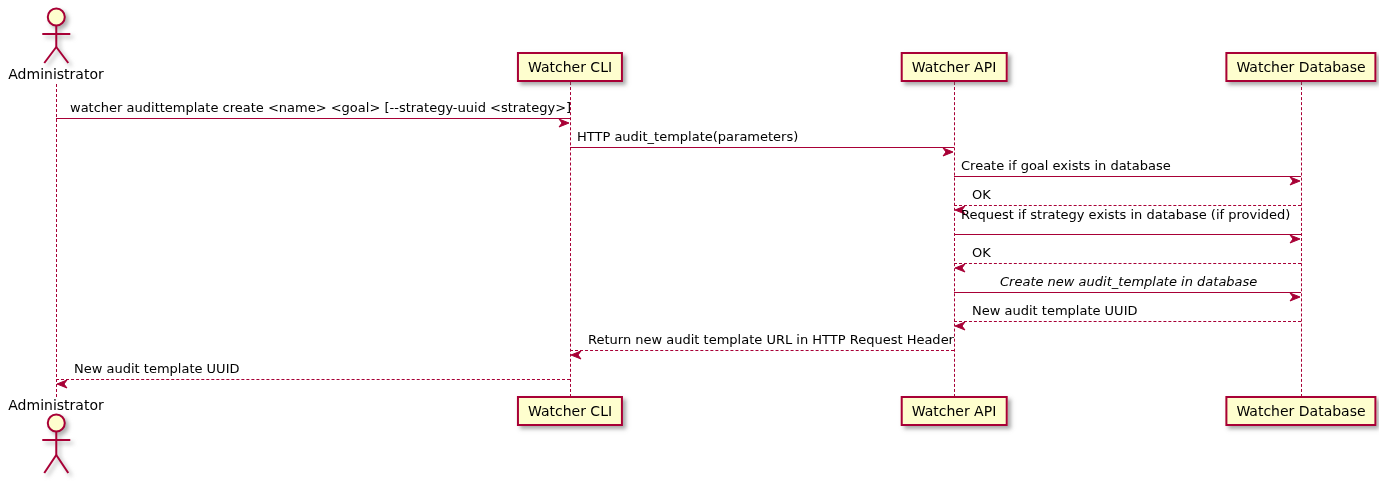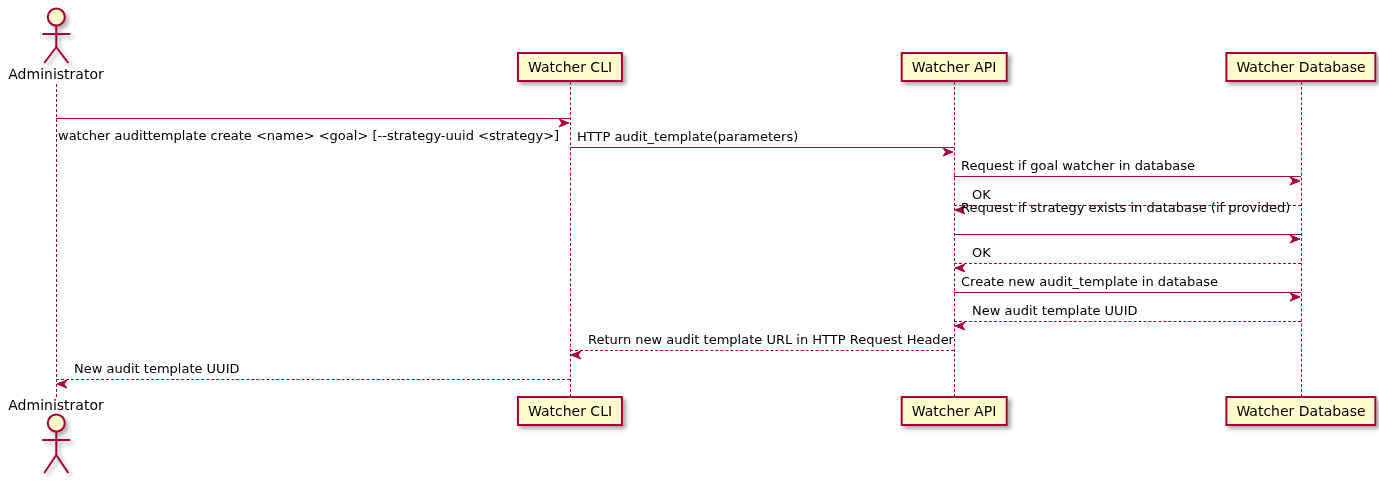--- a/index.html
+++ b/index.html
@@ -88,51 +88,51 @@
       <div class="pbox" style="left: 570px; top: 52px;">Watcher CLI</div>
       <div class="pbox" style="left: 570px; top: 396px;">Watcher CLI</div>
       <div class="pbox" style="left: 954px; top: 52px;">Watcher API</div>
       <div class="pbox" style="left: 954px; top: 396px;">Watcher API</div>
       <div class="pbox" style="left: 1301px; top: 52px;">Watcher Database</div>
       <div class="pbox" style="left: 1301px; top: 396px;">Watcher Database</div>
       <div class="msg-line" style="left: 56px; top: 118px; width: 514px;"></div>
       <div class="msg-head" style="left: 558px; top: 113px;"><svg width="12" height="10" viewBox="0 0 12 10">
           <path d="M1,1 L11,5 L1,9 L4,5 Z" fill="#A80036" stroke="#A80036"></path>
         </svg></div>
-      <div class="msg-label" style="left: 58px; top: 100px; margin-top: 28px;">watcher audittemplate create &lt;name&gt; &lt;goal&gt; [--strategy-uuid &lt;strategy&gt;]</div>
+      <div class="msg-label" style="left: 70px; top: 100px;">watcher audittemplate create &lt;name&gt; &lt;goal&gt; [--strategy-uuid &lt;strategy&gt;]</div>
       <div class="msg-line" style="left: 570px; top: 147px; width: 384px;"></div>
       <div class="msg-head" style="left: 942px; top: 142px;"><svg width="12" height="10" viewBox="0 0 12 10">
           <path d="M1,1 L11,5 L1,9 L4,5 Z" fill="#A80036" stroke="#A80036"></path>
         </svg></div>
       <div class="msg-label" style="left: 577px; top: 129px;">HTTP audit_template(parameters)</div>
       <div class="msg-line" style="left: 954px; top: 176px; width: 347px;"></div>
       <div class="msg-head" style="left: 1289px; top: 171px;"><svg width="12" height="10" viewBox="0 0 12 10">
           <path d="M1,1 L11,5 L1,9 L4,5 Z" fill="#A80036" stroke="#A80036"></path>
         </svg></div>
-      <div class="msg-label" style="left: 961px; top: 158px;">Request if goal watcher in database</div>
+      <div class="msg-label" style="left: 961px; top: 158px;">Create if goal exists in database</div>
       <div class="msg-line dashed" style="left: 954px; top: 205px; width: 347px;"></div>
       <div class="msg-head" style="left: 954px; top: 200px;"><svg width="12" height="10" viewBox="0 0 12 10">
           <path d="M11,1 L1,5 L11,9 L8,5 Z" fill="#A80036" stroke="#A80036"></path>
         </svg></div>
       <div class="msg-label" style="left: 972px; top: 187px;">OK</div>
       <div class="msg-line" style="left: 954px; top: 234px; width: 347px;"></div>
       <div class="msg-head" style="left: 1289px; top: 229px;"><svg width="12" height="10" viewBox="0 0 12 10">
           <path d="M1,1 L11,5 L1,9 L4,5 Z" fill="#A80036" stroke="#A80036"></path>
         </svg></div>
-      <div class="msg-label" style="left: 961px; top: 200px;">Request if strategy exists in database (if provided)</div>
+      <div class="msg-label" style="left: 961px; top: 207px;">Request if strategy exists in database (if provided)</div>
       <div class="msg-line dashed" style="left: 954px; top: 263px; width: 347px;"></div>
       <div class="msg-head" style="left: 954px; top: 258px;"><svg width="12" height="10" viewBox="0 0 12 10">
           <path d="M11,1 L1,5 L11,9 L8,5 Z" fill="#A80036" stroke="#A80036"></path>
         </svg></div>
       <div class="msg-label" style="left: 972px; top: 245px;">OK</div>
       <div class="msg-line" style="left: 954px; top: 292px; width: 347px;"></div>
       <div class="msg-head" style="left: 1289px; top: 287px;"><svg width="12" height="10" viewBox="0 0 12 10">
           <path d="M1,1 L11,5 L1,9 L4,5 Z" fill="#A80036" stroke="#A80036"></path>
         </svg></div>
-      <div class="msg-label" style="left: 961px; top: 274px;">Create new audit_template in database</div>
+      <div class="msg-label" style="left: 1000px; top: 274px; font-style: italic;">Create new audit_template in database</div>
       <div class="msg-line dashed" style="left: 954px; top: 321px; width: 347px;"></div>
       <div class="msg-head" style="left: 954px; top: 316px;"><svg width="12" height="10" viewBox="0 0 12 10">
           <path d="M11,1 L1,5 L11,9 L8,5 Z" fill="#A80036" stroke="#A80036"></path>
         </svg></div>
       <div class="msg-label" style="left: 972px; top: 303px;">New audit template UUID</div>
       <div class="msg-line dashed" style="left: 570px; top: 350px; width: 384px;"></div>
       <div class="msg-head" style="left: 570px; top: 345px;"><svg width="12" height="10" viewBox="0 0 12 10">
           <path d="M11,1 L1,5 L11,9 L8,5 Z" fill="#A80036" stroke="#A80036"></path>
         </svg></div>
       <div class="msg-label" style="left: 588px; top: 332px;">Return new audit template URL in HTTP Request Header</div>

